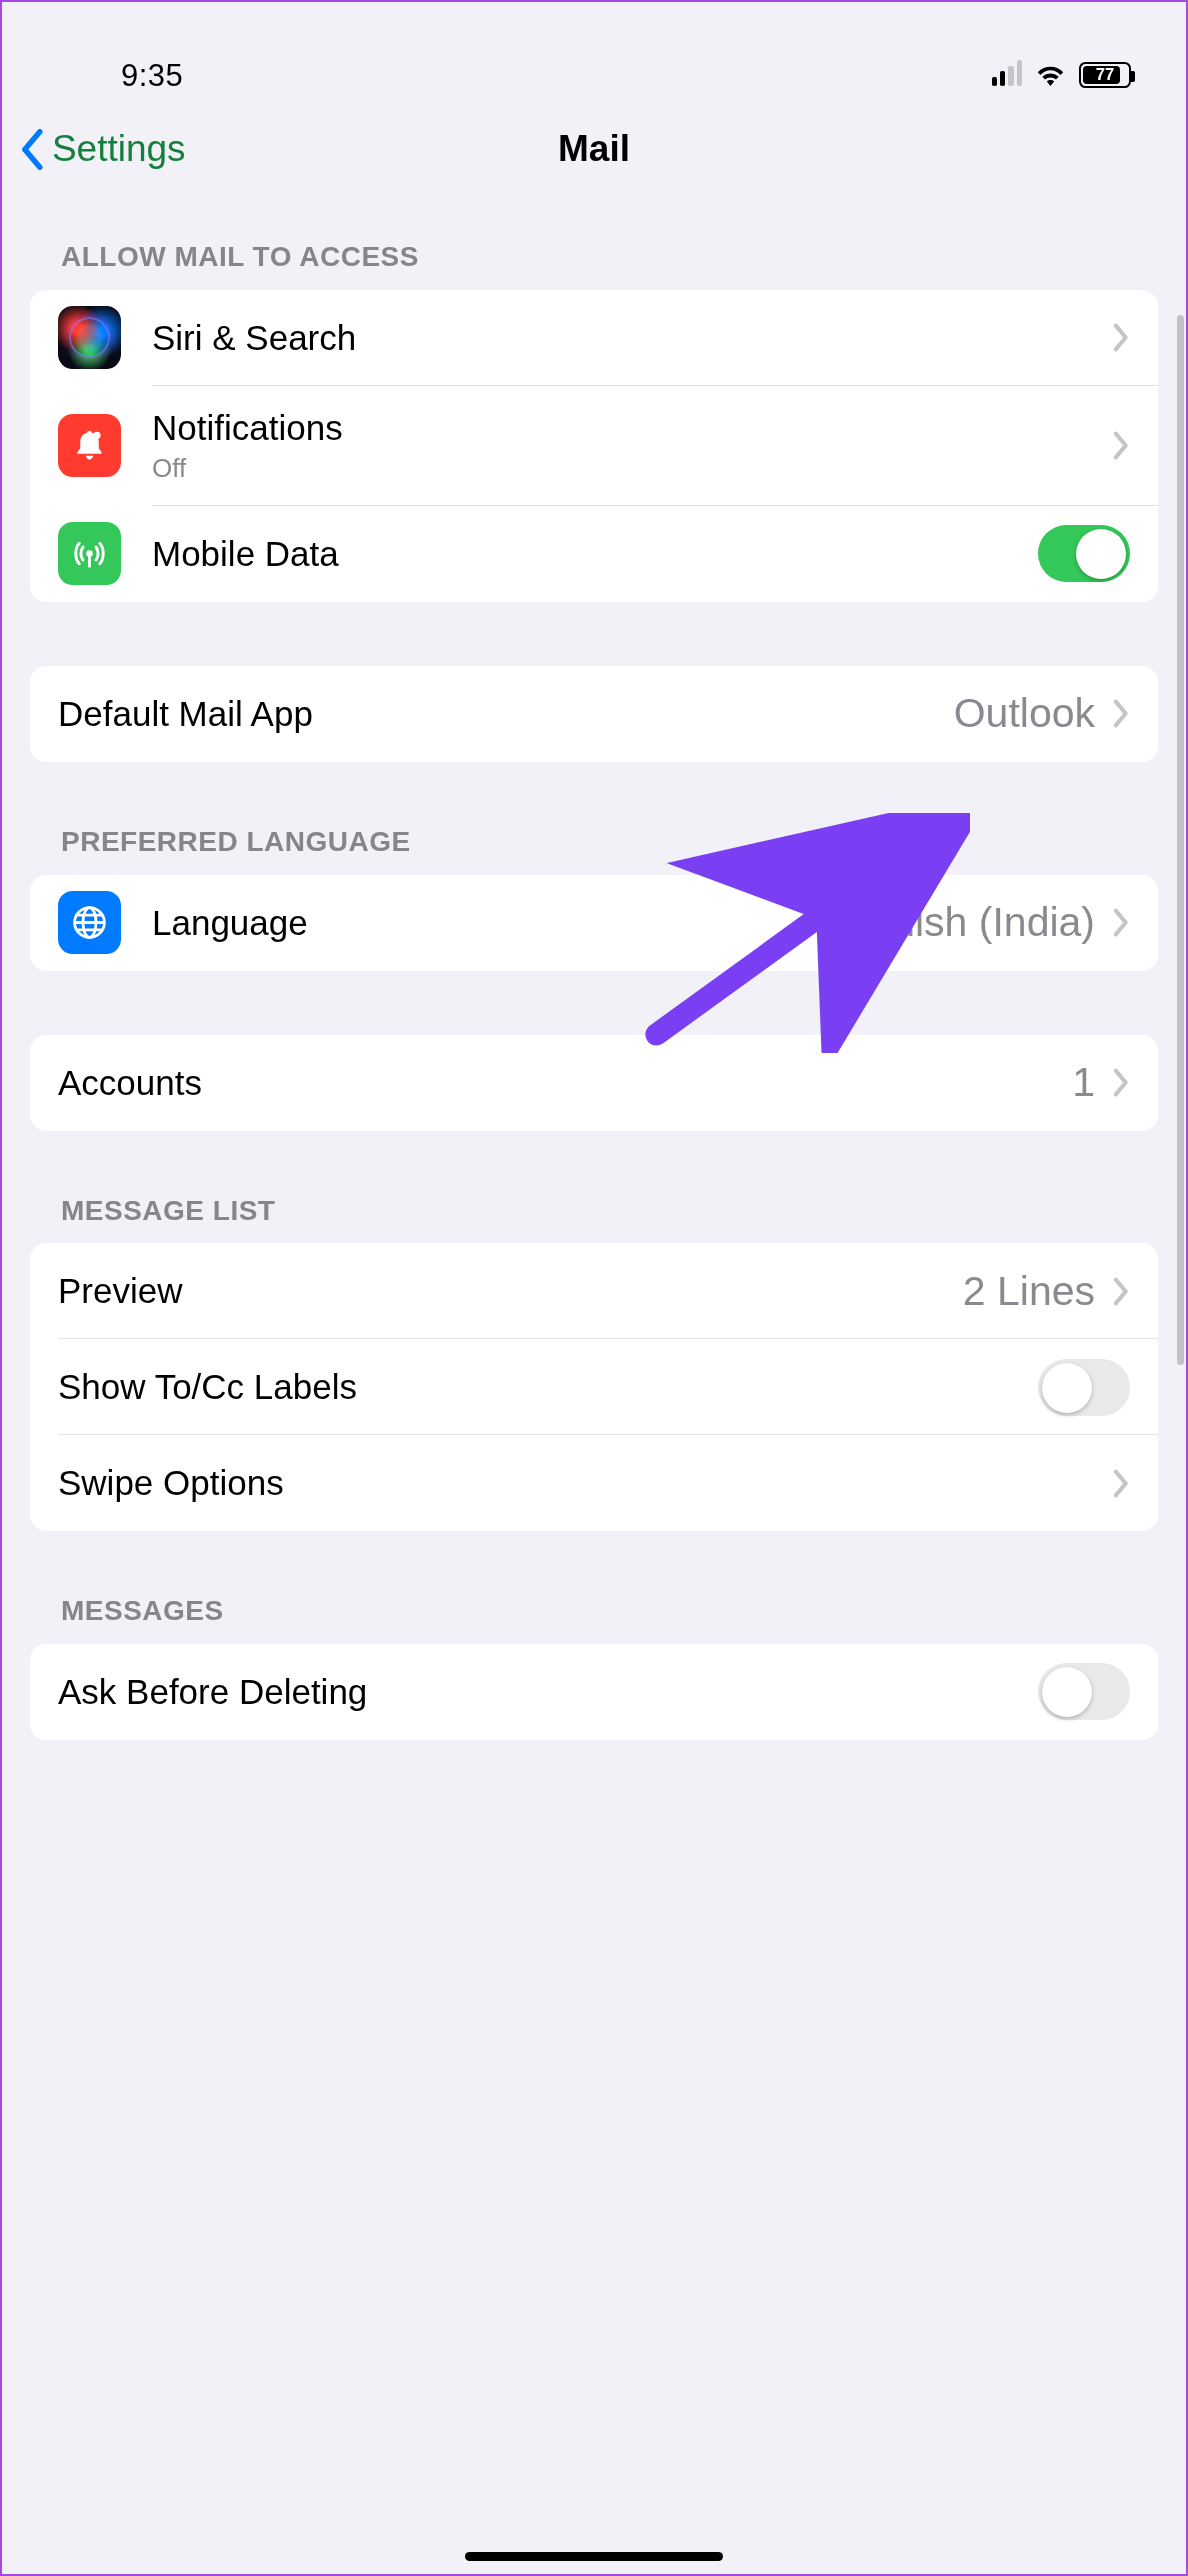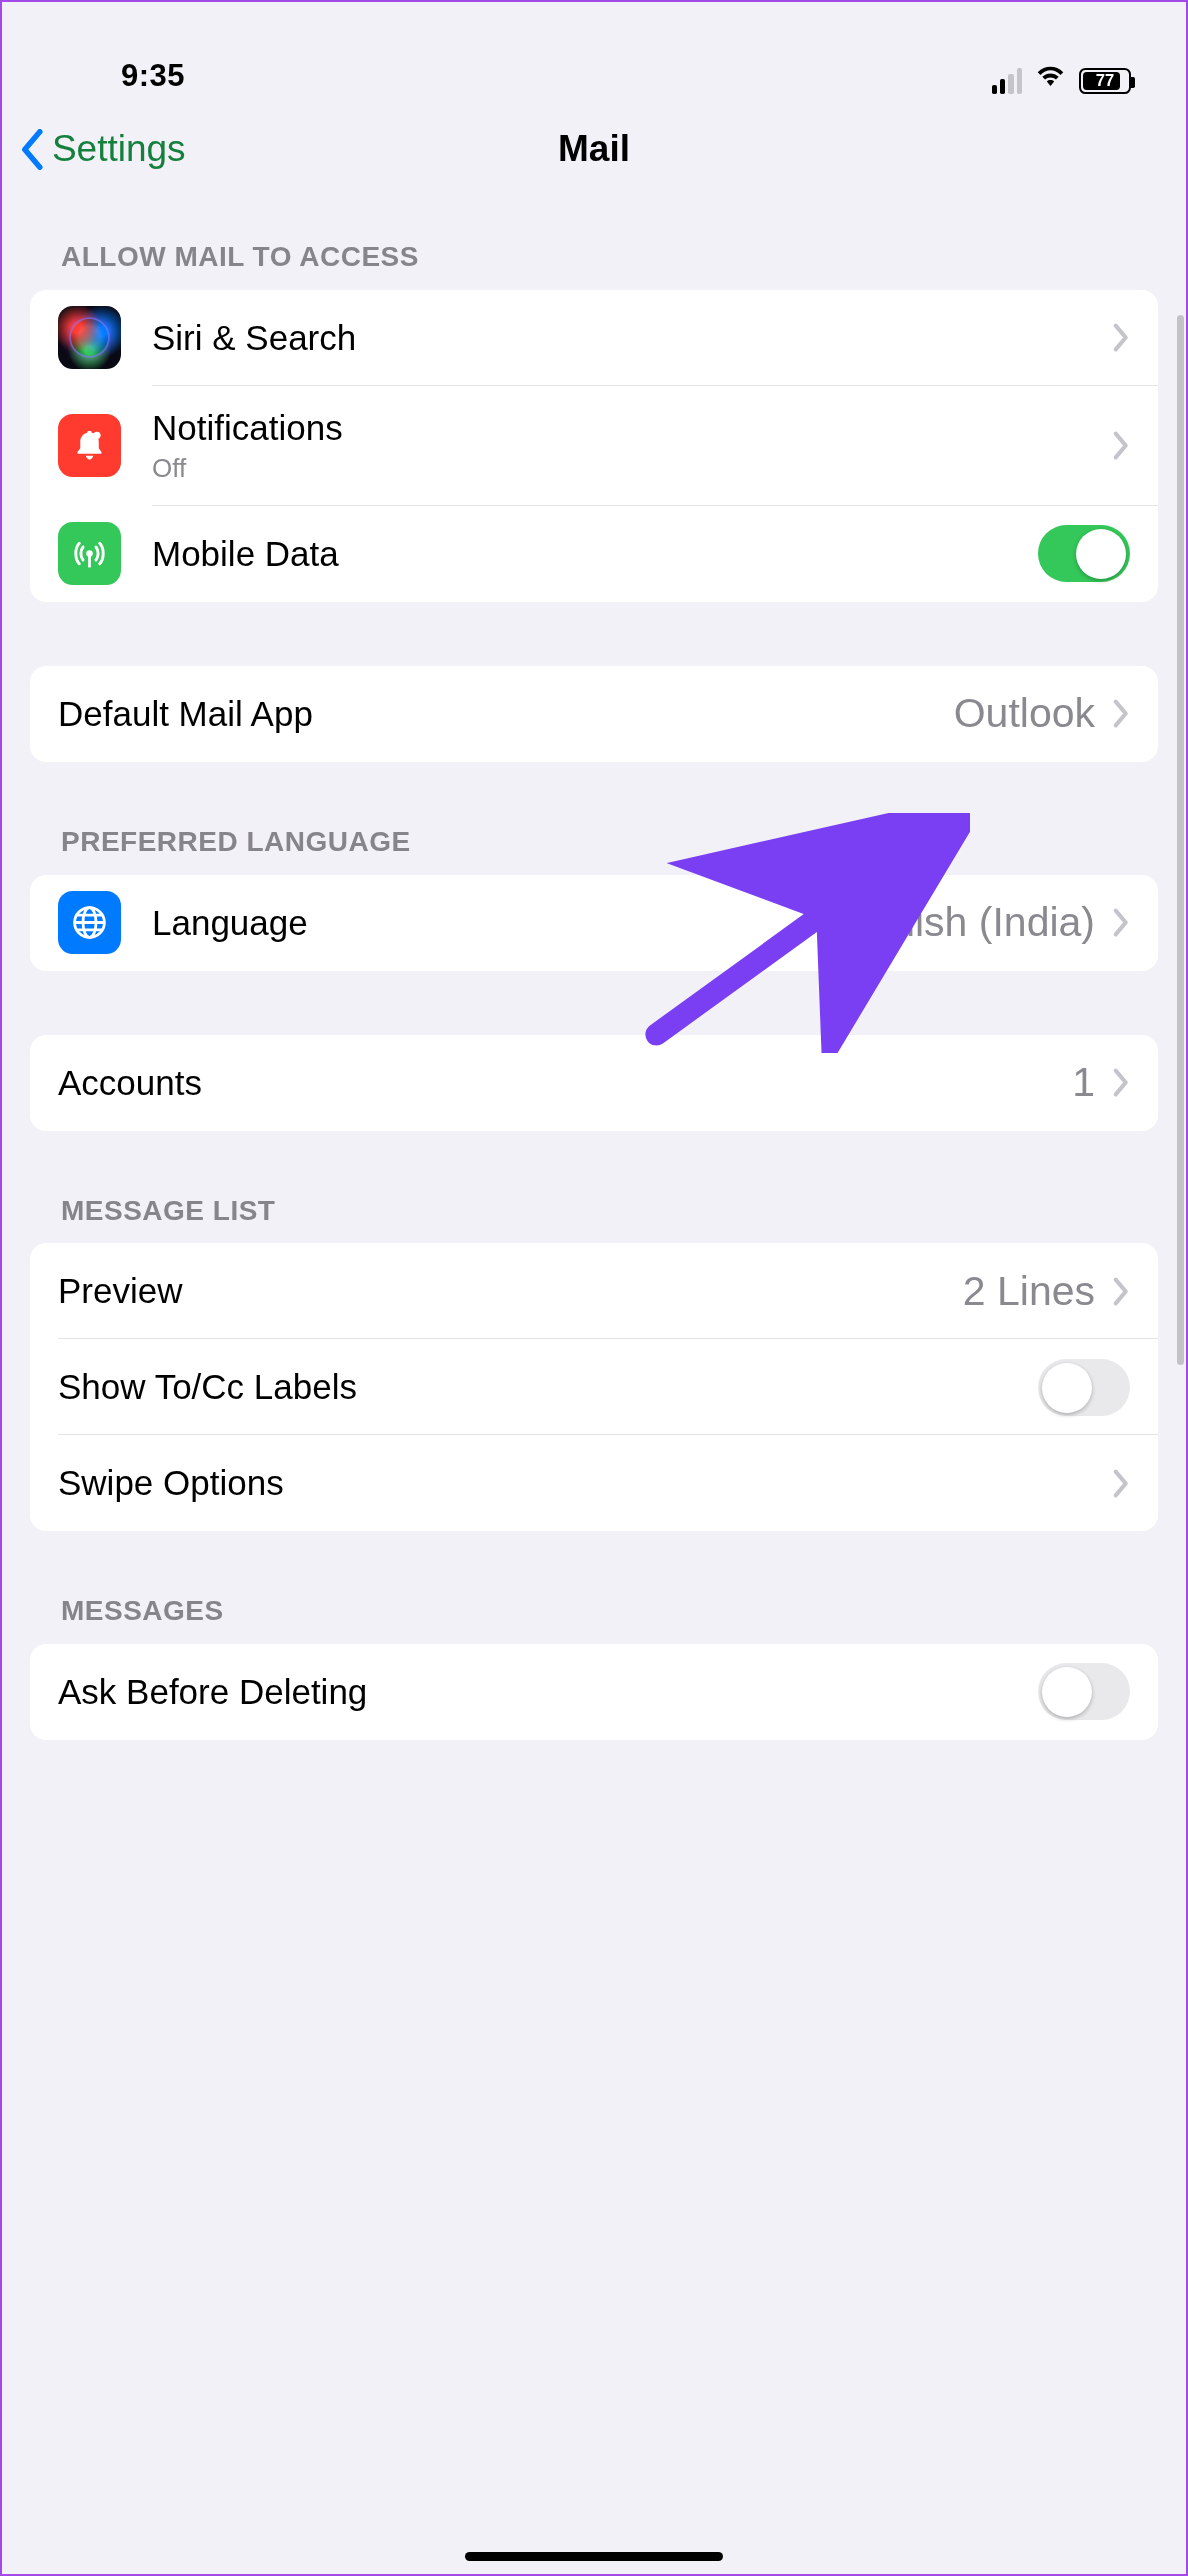--- a/index.html
+++ b/index.html
@@ -14,22 +14,22 @@
   }
 
   
   .status-bar {
     height: 101px;
     display: flex;
     align-items: flex-end;
     justify-content: space-between;
     padding: 0 55px 9.2px 55px;
   }
-  .status-time { font-size: 31px; font-weight: 700; letter-spacing: 0.5px; padding-left: 64px;}
-  .status-right { display: flex; align-items: flex-end; gap: 13px; }
+  .status-time { font-size: 31px; font-weight: 400; letter-spacing: 0.5px; padding-left: 64px;}
+  .status-right { display: flex; align-items: flex-start; gap: 13px; }
   .cell-bars { display: flex; align-items: flex-end; gap: 2.8px; height: 24px;}
   .cell-bars span { width: 5.5px; background:#000; border-radius:1.8px;}
   .cell-bars span.off { background:#c5c5c9;}
   .cell-bars span:nth-child(1){height:9.2px;}
   .cell-bars span:nth-child(2){height:14.7px;}
   .cell-bars span:nth-child(3){height:20px;}
   .cell-bars span:nth-child(4){height:26px;}
   .wifi { font-size: 28px; }
   .battery {
     width: 52px; height: 26px; border: 2.3px solid #000; border-radius: 6.4px;

